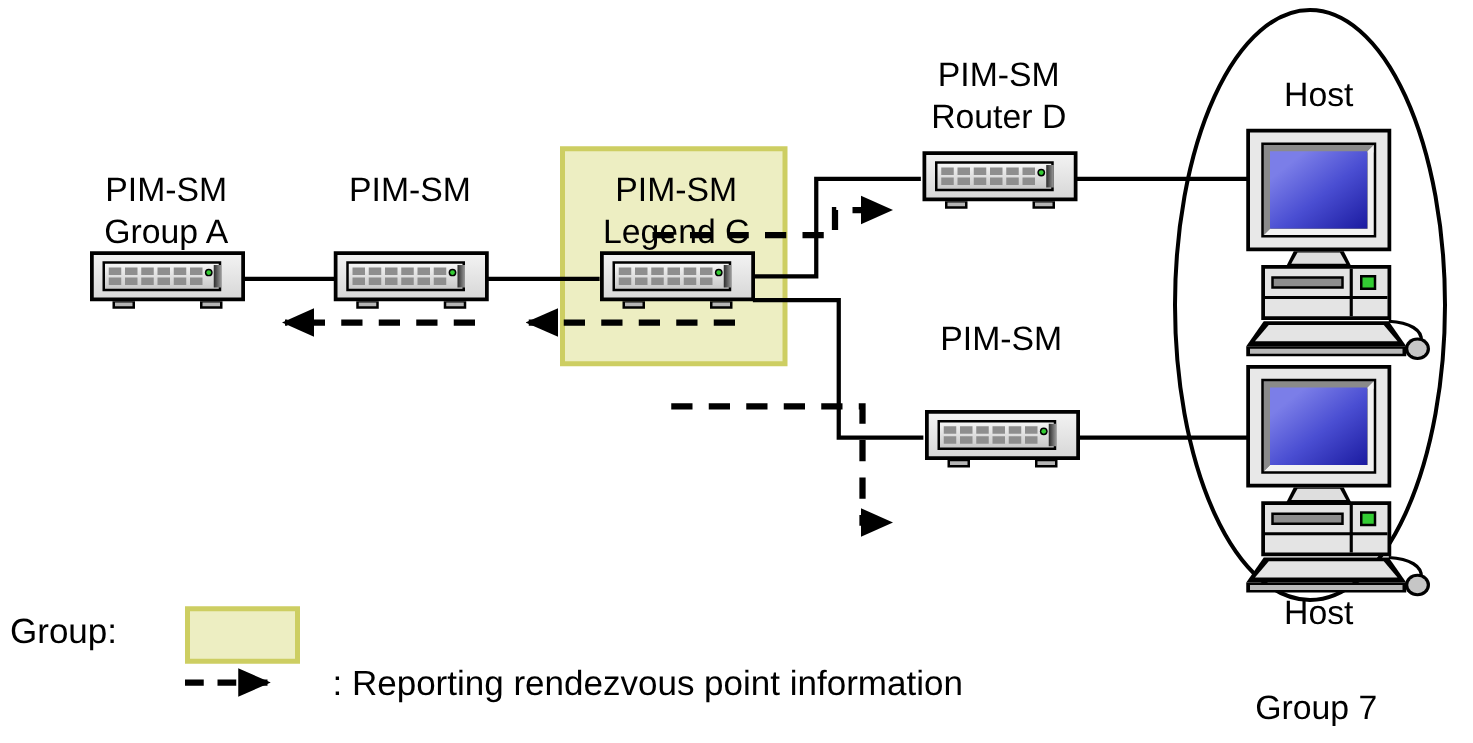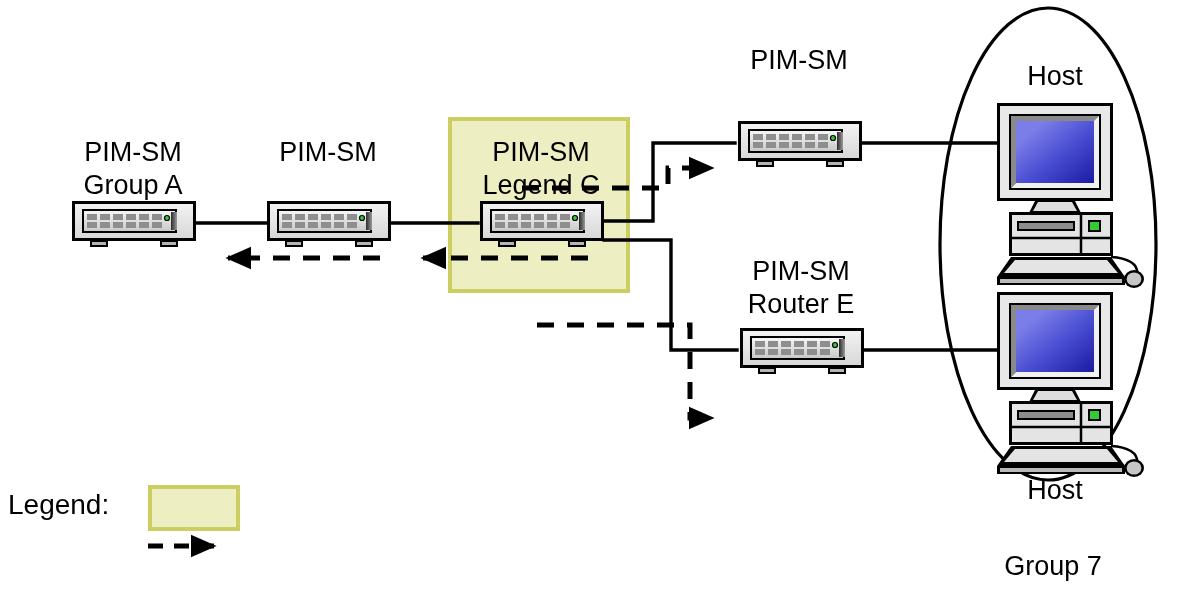--- a/index.html
+++ b/index.html
@@ -181,30 +181,31 @@
     <div>PIM-SM</div>
   </div>
 
   <div class="lbl two-line" style="left:468px; top:136px; width:146px;">
     <div>PIM-SM</div>
     <div>Legend C</div>
   </div>
 
   <div class="lbl two-line" style="left:726px; top:44px; width:146px;">
     <div>PIM-SM</div>
+    <div>Router D</div>
   </div>
 
   <div class="lbl two-line" style="left:728px; top:255px; width:146px;">
     <div>PIM-SM</div>
-    <div>Router E</div>
   </div>
 
   <div class="lbl" style="left:1000px; top:60px; width:110px;">Host</div>
 
   <div class="lbl" style="left:1000px; top:474px; width:110px;">Host</div>
 
   <div class="lbl" style="left:978px; top:550px; width:150px;">Group 7</div>
 
-  <div class="legend-text" style="left:8px; top:489px;">Legend:</div>
-
-
+  <div class="legend-text" style="left:8px; top:489px;">Group:</div>
+
+
+  <div class="legend-text" style="left:266px; top:531px;">: Reporting rendezvous point information</div>
 
 </div>
 
 </body></html>

